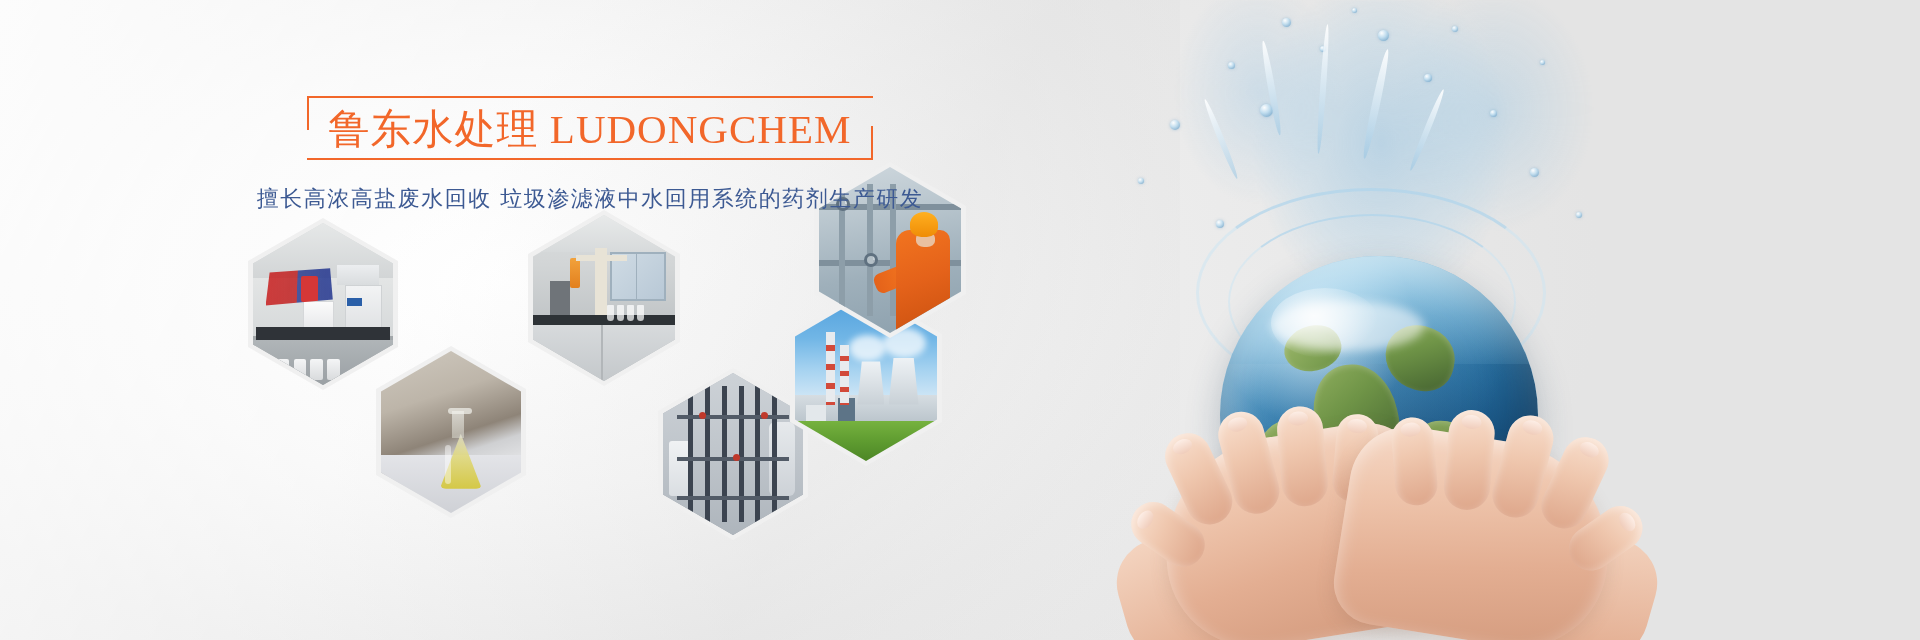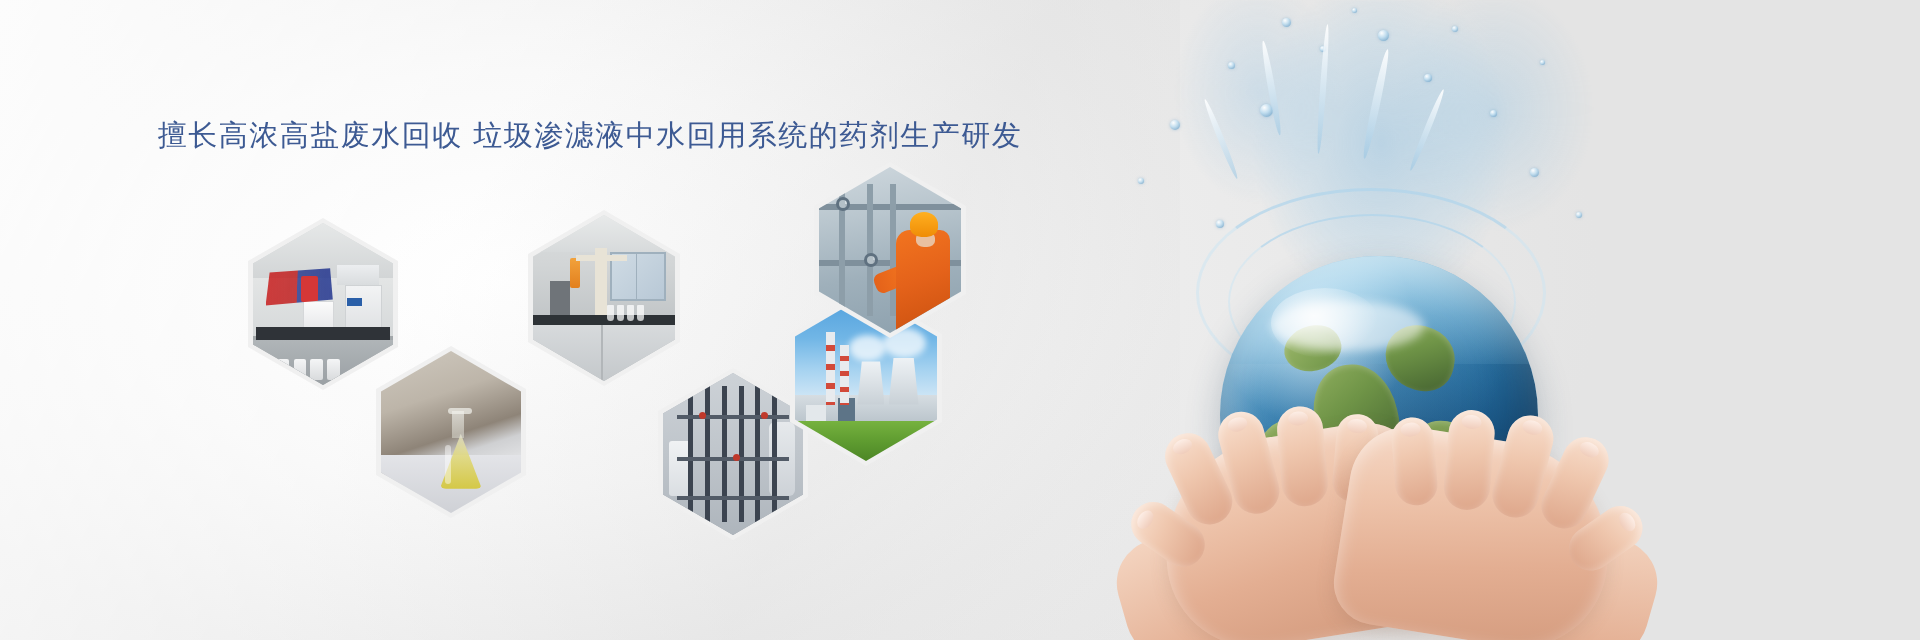--- a/index.html
+++ b/index.html
@@ -57,21 +57,21 @@
     font-size:41px;
     line-height:46px;
     color:#f2672a;
     letter-spacing:1px;
     white-space:nowrap;
     font-weight:400;
   }
   .subtitle-text{
     margin-top:19px;
     font-family:"DejaVu Sans", sans-serif;
-    font-size:29px;
+    font-size:22px;
     line-height:40px;
     color:#3d5a93;
     letter-spacing:1.5px;
     white-space:nowrap;
     font-weight:400;
   }
 
   
   .hex-cluster{
     position:absolute;
@@ -356,20 +356,27 @@
   .fa-l{ left:-30px; width:150px; height:120px; border-radius:44px; transform:rotate(-16deg); }
   .fa-r{ right:-34px; width:150px; height:120px; border-radius:44px; transform:rotate(16deg); }
 </style>
 </head>
 <body>
 
 <div id="banner">
 
   <div class="text-block">
 
+    <div class="title-wrap">
+      <span class="brk-tl-h"></span>
+      <span class="brk-tl-v"></span>
+      <span class="brk-br-h"></span>
+      <span class="brk-br-v"></span>
+      <div class="title-text">鲁东水处理 LUDONGCHEM</div>
+    </div>
 
     <div class="subtitle-text">擅长高浓高盐废水回收 垃圾渗滤液中水回用系统的药剂生产研发</div>
   </div>
 
   <div class="hex-cluster">
 
     <div class="hex" id="hex1">
       <div class="pad"></div>
       <div class="inner">
         <div class="scene">

